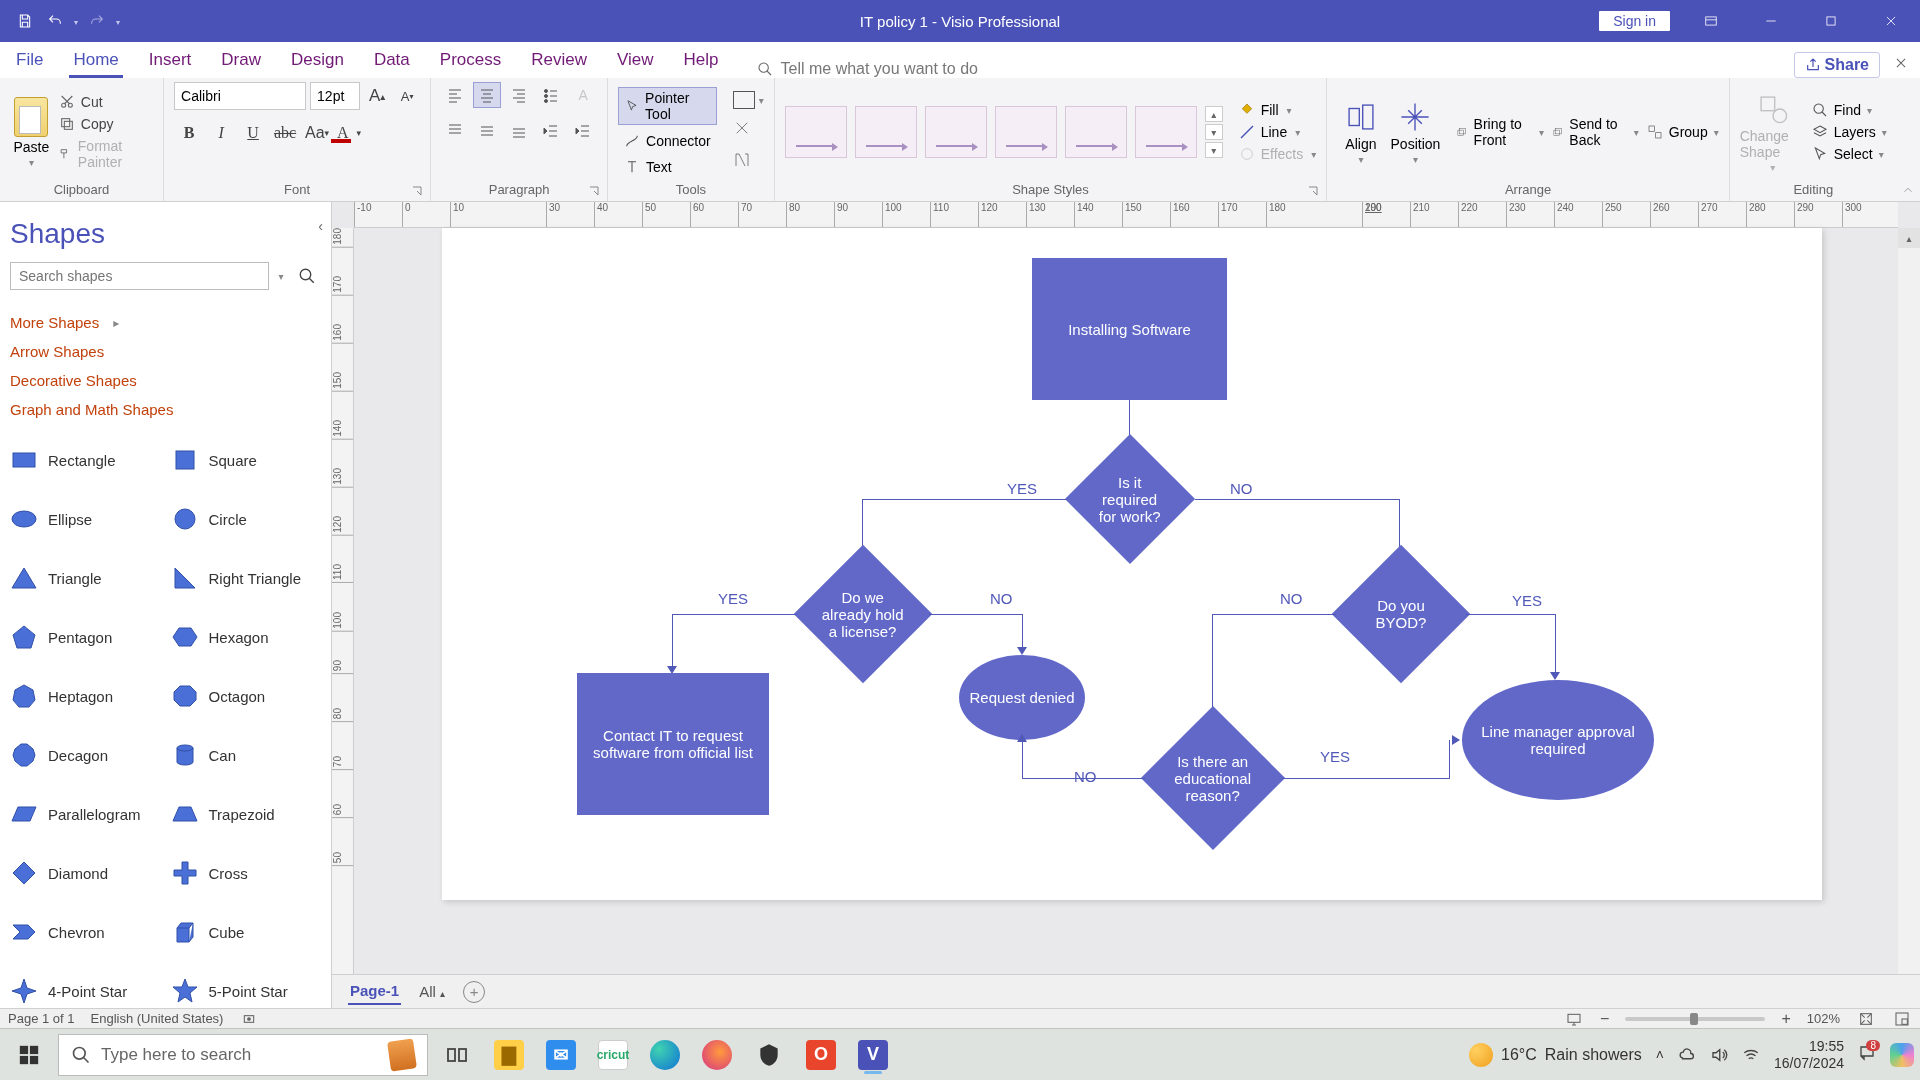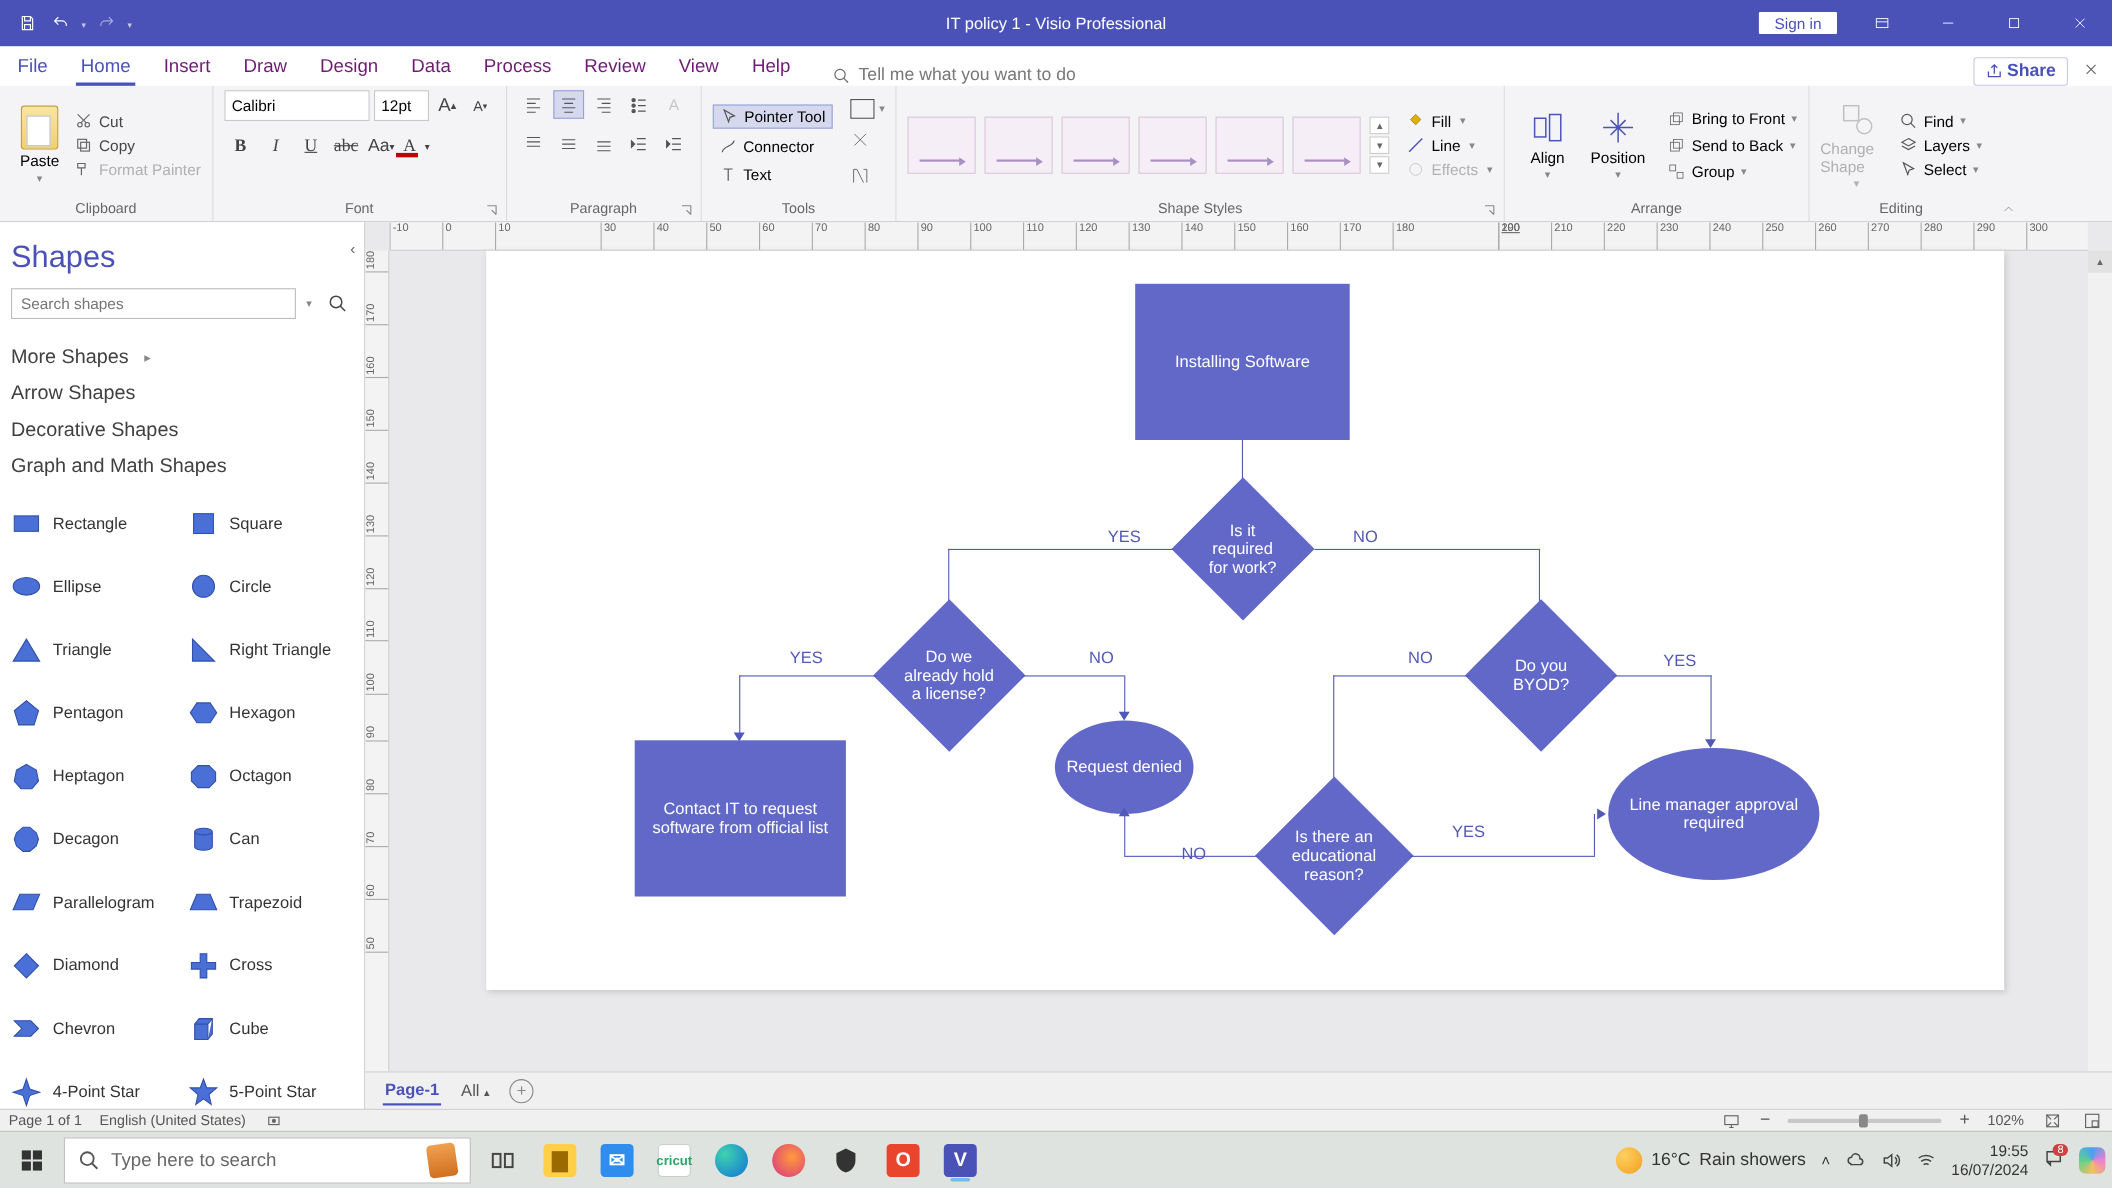--- a/index.html
+++ b/index.html
@@ -84,21 +84,21 @@
 .gallery .scroller .sbtn { width:18px; height:16px; border:1px solid #ccc; background:#fff; display:flex; align-items:center; justify-content:center; font-size:10px; color:#666; cursor:pointer; }
 .styles .fill-list { display:flex; flex-direction:column; gap:6px; margin-left:10px; font-size:14px; }
 .styles .fill-list .row { display:flex; align-items:center; gap:6px; cursor:pointer; }
 .styles .fill-list .row.disabled { color:#b0b0b0; }
 .styles .fill-list .chev { font-size:10px; color:#888; margin-left:2px; }
 .styles .fill-list svg { width:16px; height:16px; }
 
 
 .arrange .big { display:flex; flex-direction:column; align-items:center; gap:2px; cursor:pointer; width:58px; font-size:14px; }
 .arrange .big svg { width:34px; height:34px; stroke:#4a52b8; fill:none; stroke-width:1.6; }
-.arrange .col { display:flex; flex-direction:column; gap:8px; font-size:14px; margin-left:10px; }
+.arrange .col { display:flex; flex-direction:row; gap:8px; font-size:14px; margin-left:10px; }
 .arrange .col .row { display:flex; align-items:center; gap:6px; cursor:pointer; }
 .arrange .col .chev { font-size:10px; color:#888; }
 
 
 .editing .col { display:flex; flex-direction:column; gap:6px; font-size:14px; }
 .editing .col .row { display:flex; align-items:center; gap:6px; cursor:pointer; }
 .editing .col svg { width:16px; height:16px; stroke:#555; fill:none; stroke-width:1.6; }
 .editing .big { display:flex; flex-direction:column; align-items:center; gap:2px; cursor:pointer; width:66px; font-size:14px; color:#b0b0b0; }
 .editing .big svg { width:34px; height:34px; stroke:#c0c0c0; fill:none; stroke-width:1.6; }
 
@@ -106,21 +106,21 @@
 .workarea { position:absolute; top:202px; bottom:52px; left:0; right:0; display:flex; background:#e9e9eb; }
 
 
 .shapes-pane { width:332px; background:#fff; border-right:1px solid #cfcfcf; display:flex; flex-direction:column; padding:10px 8px 0 8px; position:relative; }
 .shapes-pane h2 { font-size:28px; font-weight:400; color:#4a52b8; padding:6px 2px 12px 2px; }
 .shapes-pane .collapse { position:absolute; top:16px; right:8px; font-size:14px; color:#666; cursor:pointer; }
 .shapes-pane .search-row { display:flex; gap:4px; padding:0 2px 10px 2px; }
 .shapes-pane .search-row input { flex:1; height:28px; border:1px solid #bcbcbc; padding:0 8px; font-size:14px; }
 .shapes-pane .search-row .sbtn { width:28px; height:28px; display:flex; align-items:center; justify-content:center; cursor:pointer; }
 .shapes-pane .search-row .sbtn svg { width:18px; height:18px; stroke:#444; fill:none; stroke-width:1.8; }
-.shapes-pane .cat-list { font-size:18px; color:#404040; padding:8px 2px; }
+.shapes-pane .cat-list { font-size:15px; color:#c2410c; padding:8px 2px; }
 .shapes-pane .cat-list .cat { padding:6px 0; cursor:pointer; display:flex; align-items:center; gap:6px; }
 .shapes-pane .cat-list .more::after { content:"▸"; font-size:12px; margin-left:8px; color:#888; }
 .shapes-pane .shape-grid { display:grid; grid-template-columns:1fr 1fr; gap:2px 10px; padding:4px 2px; overflow:auto; flex:1; }
 .shapes-pane .shape-item { display:flex; align-items:center; gap:10px; height:48px; cursor:pointer; font-size:15px; color:#333; }
 .shapes-pane .shape-item .ic { width:28px; height:28px; flex-shrink:0; }
 .shapes-pane .shape-item .ic svg { width:28px; height:28px; fill:#4a6fd6; stroke:#3150a8; stroke-width:1; }
 
 
 .canvas-wrap { flex:1; position:relative; overflow:hidden; }
 .ruler-h { position:absolute; top:0; left:22px; right:22px; height:26px; background:#f3f3f3; border-bottom:1px solid #ccc; font-size:10px; color:#666; overflow:hidden; }

